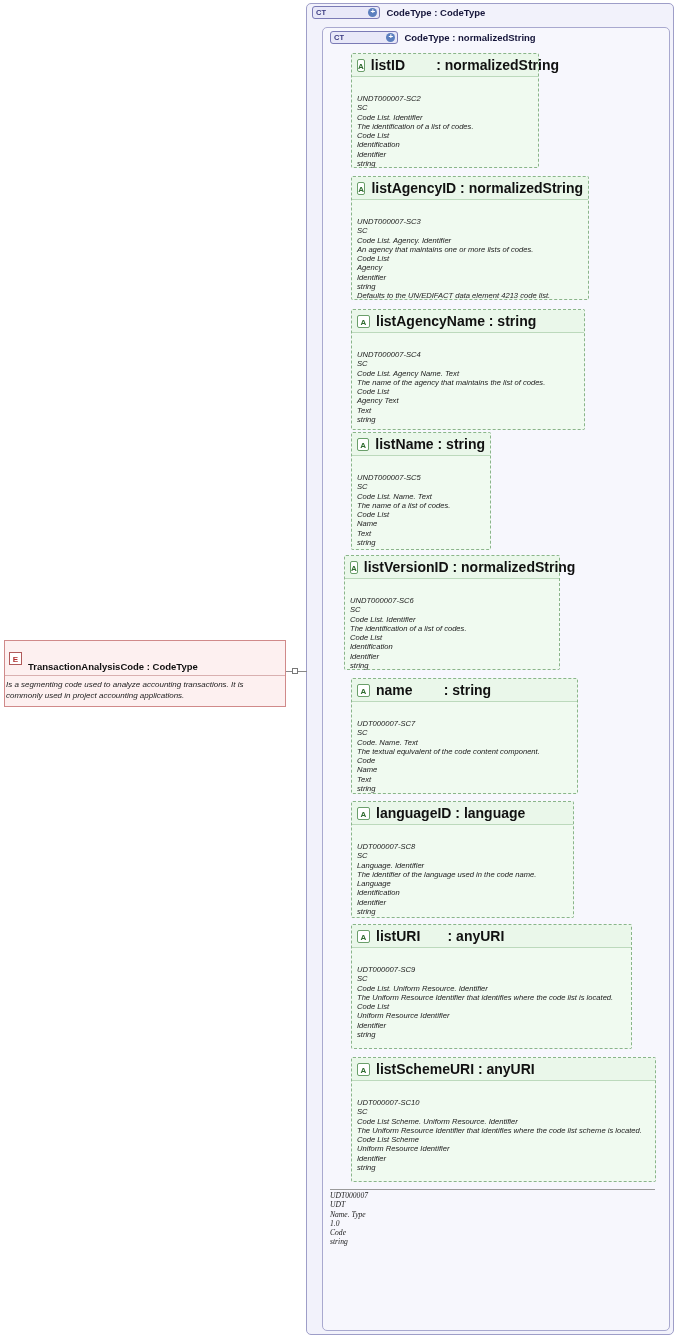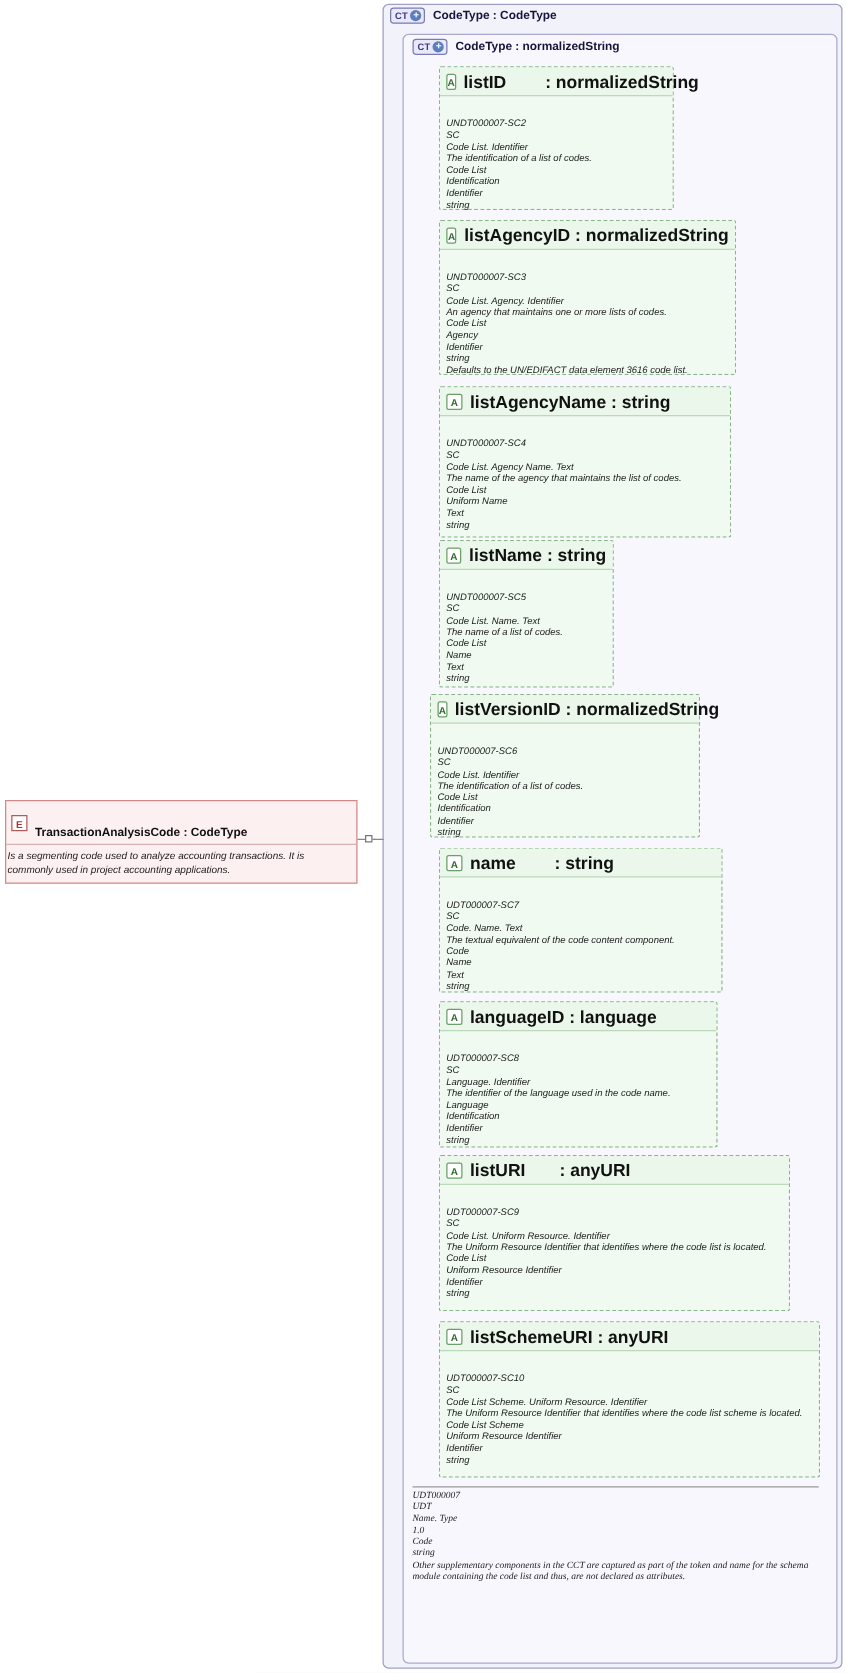--- a/index.html
+++ b/index.html
@@ -115,20 +115,21 @@
   .ct-badge {
     display: inline-flex;
     align-items: center;
     border: 1px solid #7a7ab5;
     background: #e8e8f8;
     border-radius: 3px;
     height: 13px;
     padding: 0 2px 0 3px;
     margin-right: 6px;
     box-sizing: border-box;
+    gap: 40px;
   }
   .ct-badge .txt {
     font-size: 7.5px;
     font-weight: bold;
     color: #3b3b80;
     letter-spacing: .2px;
   }
   .ct-badge .plus {
     display: inline-block;
     width: 9px;
@@ -273,36 +274,36 @@
     </div>
     <div class="attr-body">
       <div>UNDT000007-SC3</div>
       <div>SC</div>
       <div>Code List. Agency. Identifier</div>
       <div>An agency that maintains one or more lists of codes.</div>
       <div>Code List</div>
       <div>Agency</div>
       <div>Identifier</div>
       <div>string</div>
-      <div>Defaults to the UN/EDIFACT data element 3616 code list.</div>
+      <div>Defaults to the UN/EDIFACT data element 4213 code list.</div>
     </div>
   </div>
 
   <div class="attr" style="left:351px; top:309px; width:234px; height:121px;">
     <div class="attr-head">
       <span class="attr-badge">A</span>
       <span class="attr-title">listAgencyName : string</span>
     </div>
     <div class="attr-body">
       <div>UNDT000007-SC4</div>
       <div>SC</div>
       <div>Code List. Agency Name. Text</div>
       <div>The name of the agency that maintains the list of codes.</div>
       <div>Code List</div>
-      <div>Uniform Name</div>
+      <div>Agency Text</div>
       <div>Text</div>
       <div>string</div>
     </div>
   </div>
 
   <div class="attr" style="left:351px; top:432px; width:140px; height:118px;">
     <div class="attr-head">
       <span class="attr-badge">A</span>
       <span class="attr-title">listName : string</span>
     </div>
@@ -404,16 +405,15 @@
   </div>
 
   <div class="footer-rule"></div>
   <div class="footer-doc">
     <div>UDT000007</div>
     <div>UDT</div>
     <div>Name. Type</div>
     <div>1.0</div>
     <div>Code</div>
     <div>string</div>
-    <div>Other supplementary components in the CCT are captured as part of the token and name for the schema module containing the code list and thus, are not declared as attributes.</div>
   </div>
 
 </div>
 
 </body></html>

